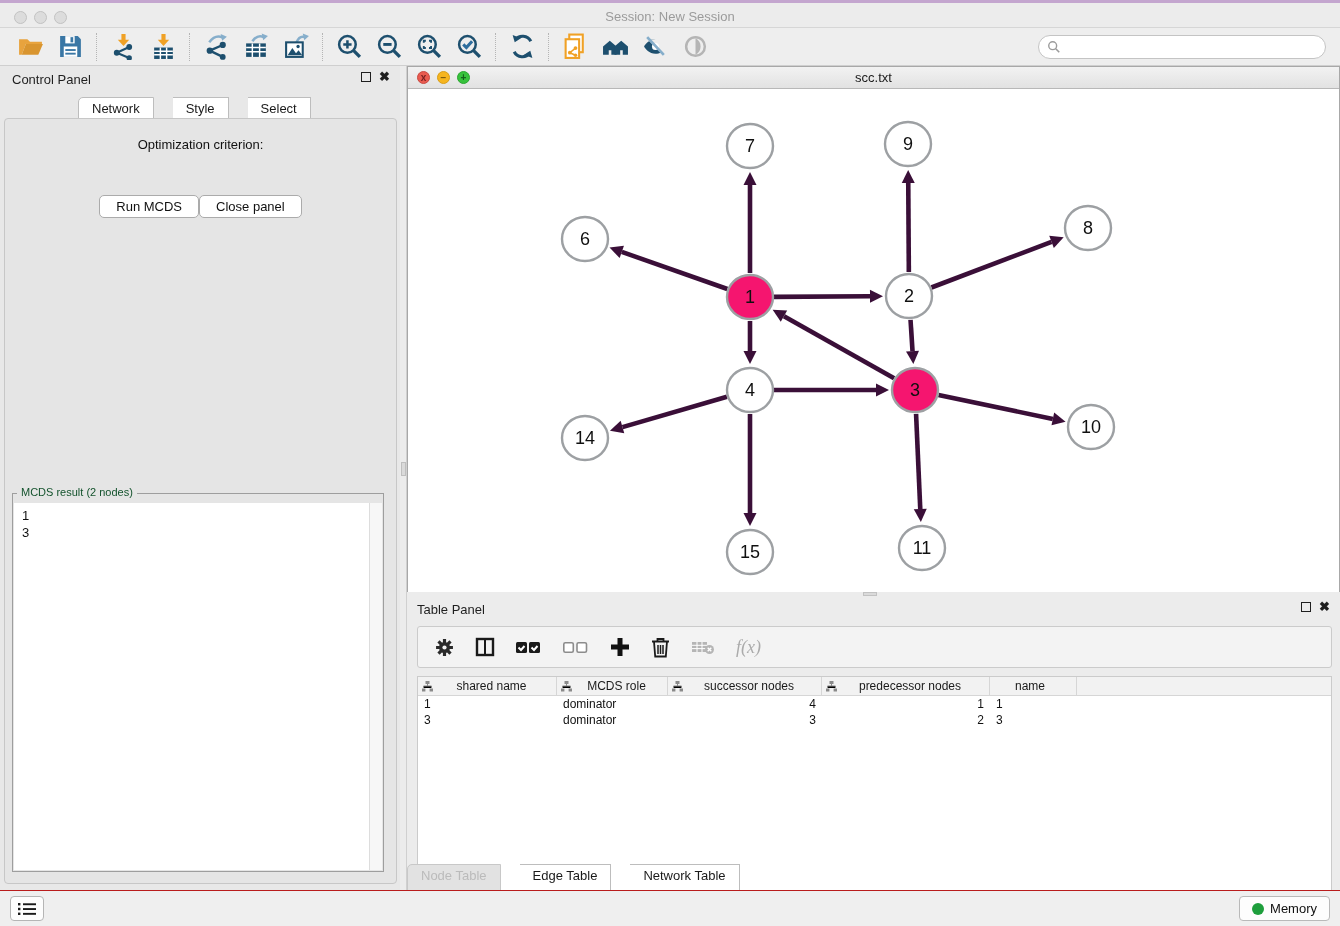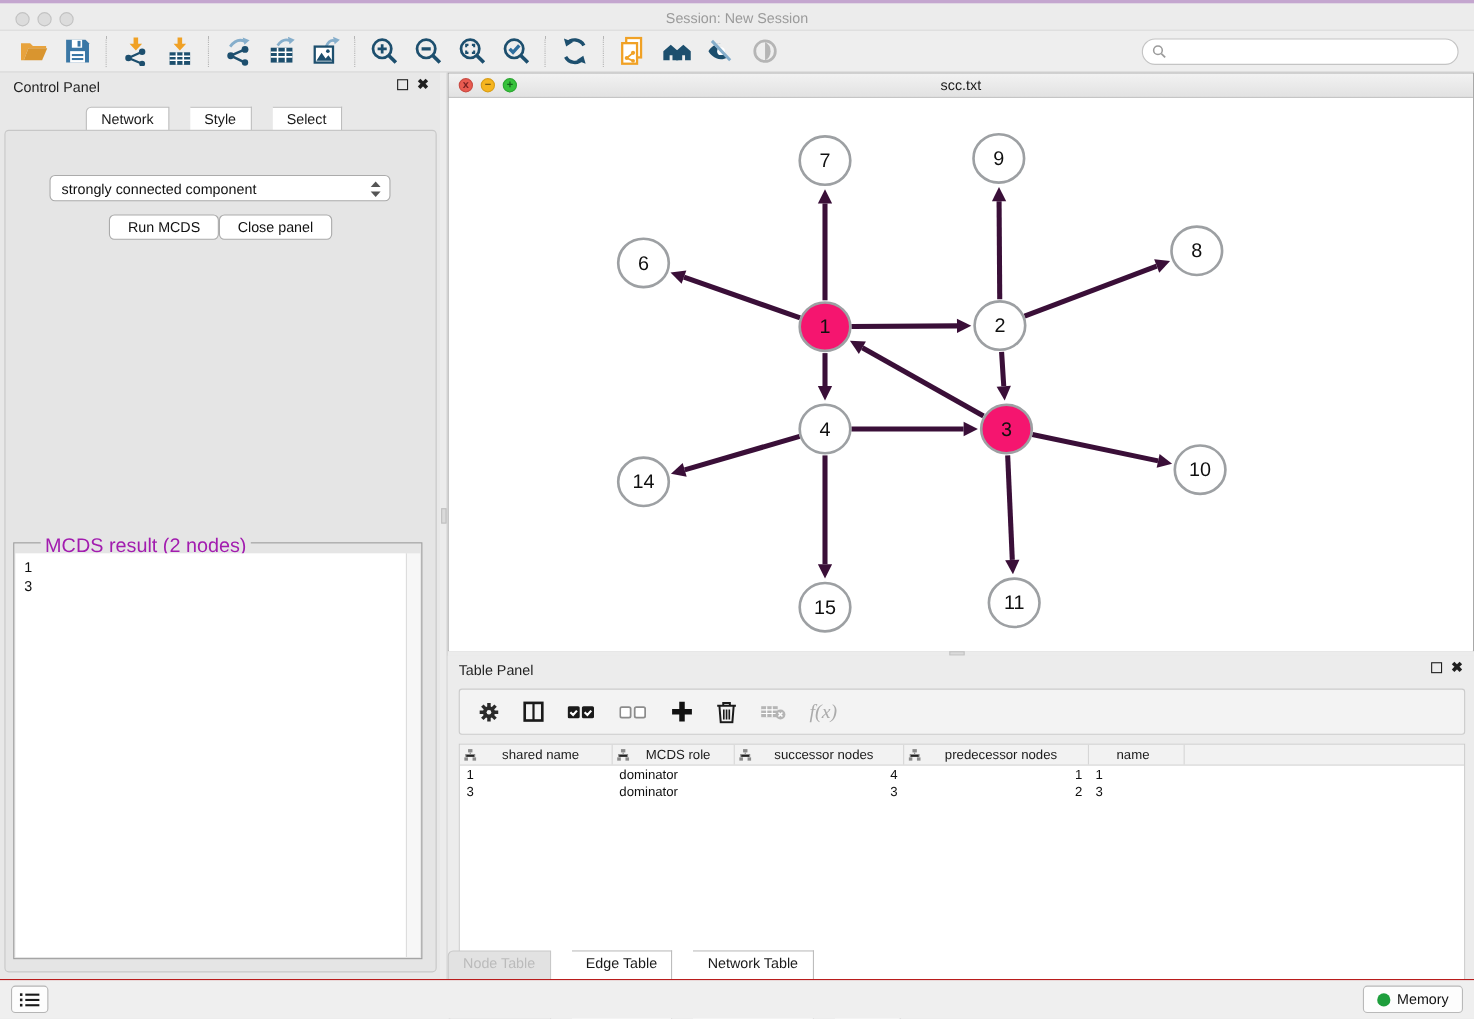--- a/index.html
+++ b/index.html
@@ -40,21 +40,21 @@
   .cp-tabs { position:absolute; left:78px; top:31px; }
 
   .cp-body { position:absolute; left:4px; right:3px; top:52px; bottom:6px; background:#E5E5E5; border:1px solid #C7C7C7; border-radius:4px; }
   .opt-label { position:absolute; left:0; right:0; top:18px; text-align:center; font-size:13px; color:#111; }
   .criterion { position:absolute; left:40px; top:40px; width:310px; height:24px; background:#FFFFFF; border:1px solid #ABABAB; border-radius:5px; display:flex; align-items:center; padding:0 22px 0 10px; font-size:13px; color:#111; }
   .criterion svg { position:absolute; right:7px; top:4px; width:11px; height:16px; }
   .cp-buttons { position:absolute; left:0; right:0; top:76px; display:flex; justify-content:center; }
   .btn { background:#FFFFFF; border:1px solid #ABABAB; border-radius:5px; font-size:13px; color:#111; padding:3px 16px; height:23px; cursor:default; font-family:"Liberation Sans", sans-serif; }
 
   .result-box { position:absolute; left:12px; top:427px; width:372px; height:379px; border:1px solid #9E9E9E; background:#E5E5E5; }
-  .result-legend { position:absolute; left:24px; top:-8px; background:#E5E5E5; padding:0 4px; font-size:18px; color:#a21caf; }
+  .result-legend { position:absolute; left:4px; top:-8px; background:#E5E5E5; padding:0 4px; font-size:11px; color:#14532d; }
   .result-area { position:absolute; left:1px; right:14px; top:9px; bottom:1px; background:#FFFFFF; font-size:13px; color:#111; padding:4px 0 0 8px; line-height:17px; white-space:pre-line; }
   .result-scroll { position:absolute; right:1px; top:9px; bottom:1px; width:13px; background:#F7F7F7; border-left:1px solid #DDDDDD; }
 
   
   .vsplit { position:absolute; left:400px; top:0; width:7px; height:824px; background:#ECECEC; border-right:1px solid #D0D0D0; }
   .vsplit .grip { position:absolute; left:1px; top:396px; width:5px; height:14px; background:#DADADA; border:1px solid #BFBFBF; }
 
   
   .netwin { position:absolute; left:407px; top:0; width:933px; height:526px; background:#FFFFFF; border:1px solid #A8A8A8; }
   .nw-titlebar { position:absolute; left:0; top:0; width:100%; height:22px; background:linear-gradient(#F2F2F2,#E2E2E2); border-bottom:1px solid #B8B8B8; }
@@ -267,27 +267,21 @@
           <span class="close-ico">✖</span>
         </span>
       </div>
       <div class="seg cp-tabs">
         <span class="tab">Network</span>
         <span class="tab">Style</span>
         <span class="tab">Select</span>
         <span class="tab selected">MCDS</span>
       </div>
       <div class="cp-body">
-        <div class="criterion">
-          <span>strongly connected component</span>
-          <svg viewBox="0 0 11 16">
-              <path fill="#555" d="M5.5 1 10 6H1z"></path>
-              <path fill="#555" d="M5.5 15 1 10h9z"></path>
-            </svg>
-        </div>
+        <div class="opt-label">Optimization criterion:</div>
         <div class="cp-buttons">
           <button class="btn">Run MCDS</button>
           <button class="btn">Close panel</button>
         </div>
       </div>
       <div class="result-box">
         <span class="result-legend">MCDS result (2 nodes)</span>
         <div class="result-area">1
 3</div>
         <div class="result-scroll"></div>

